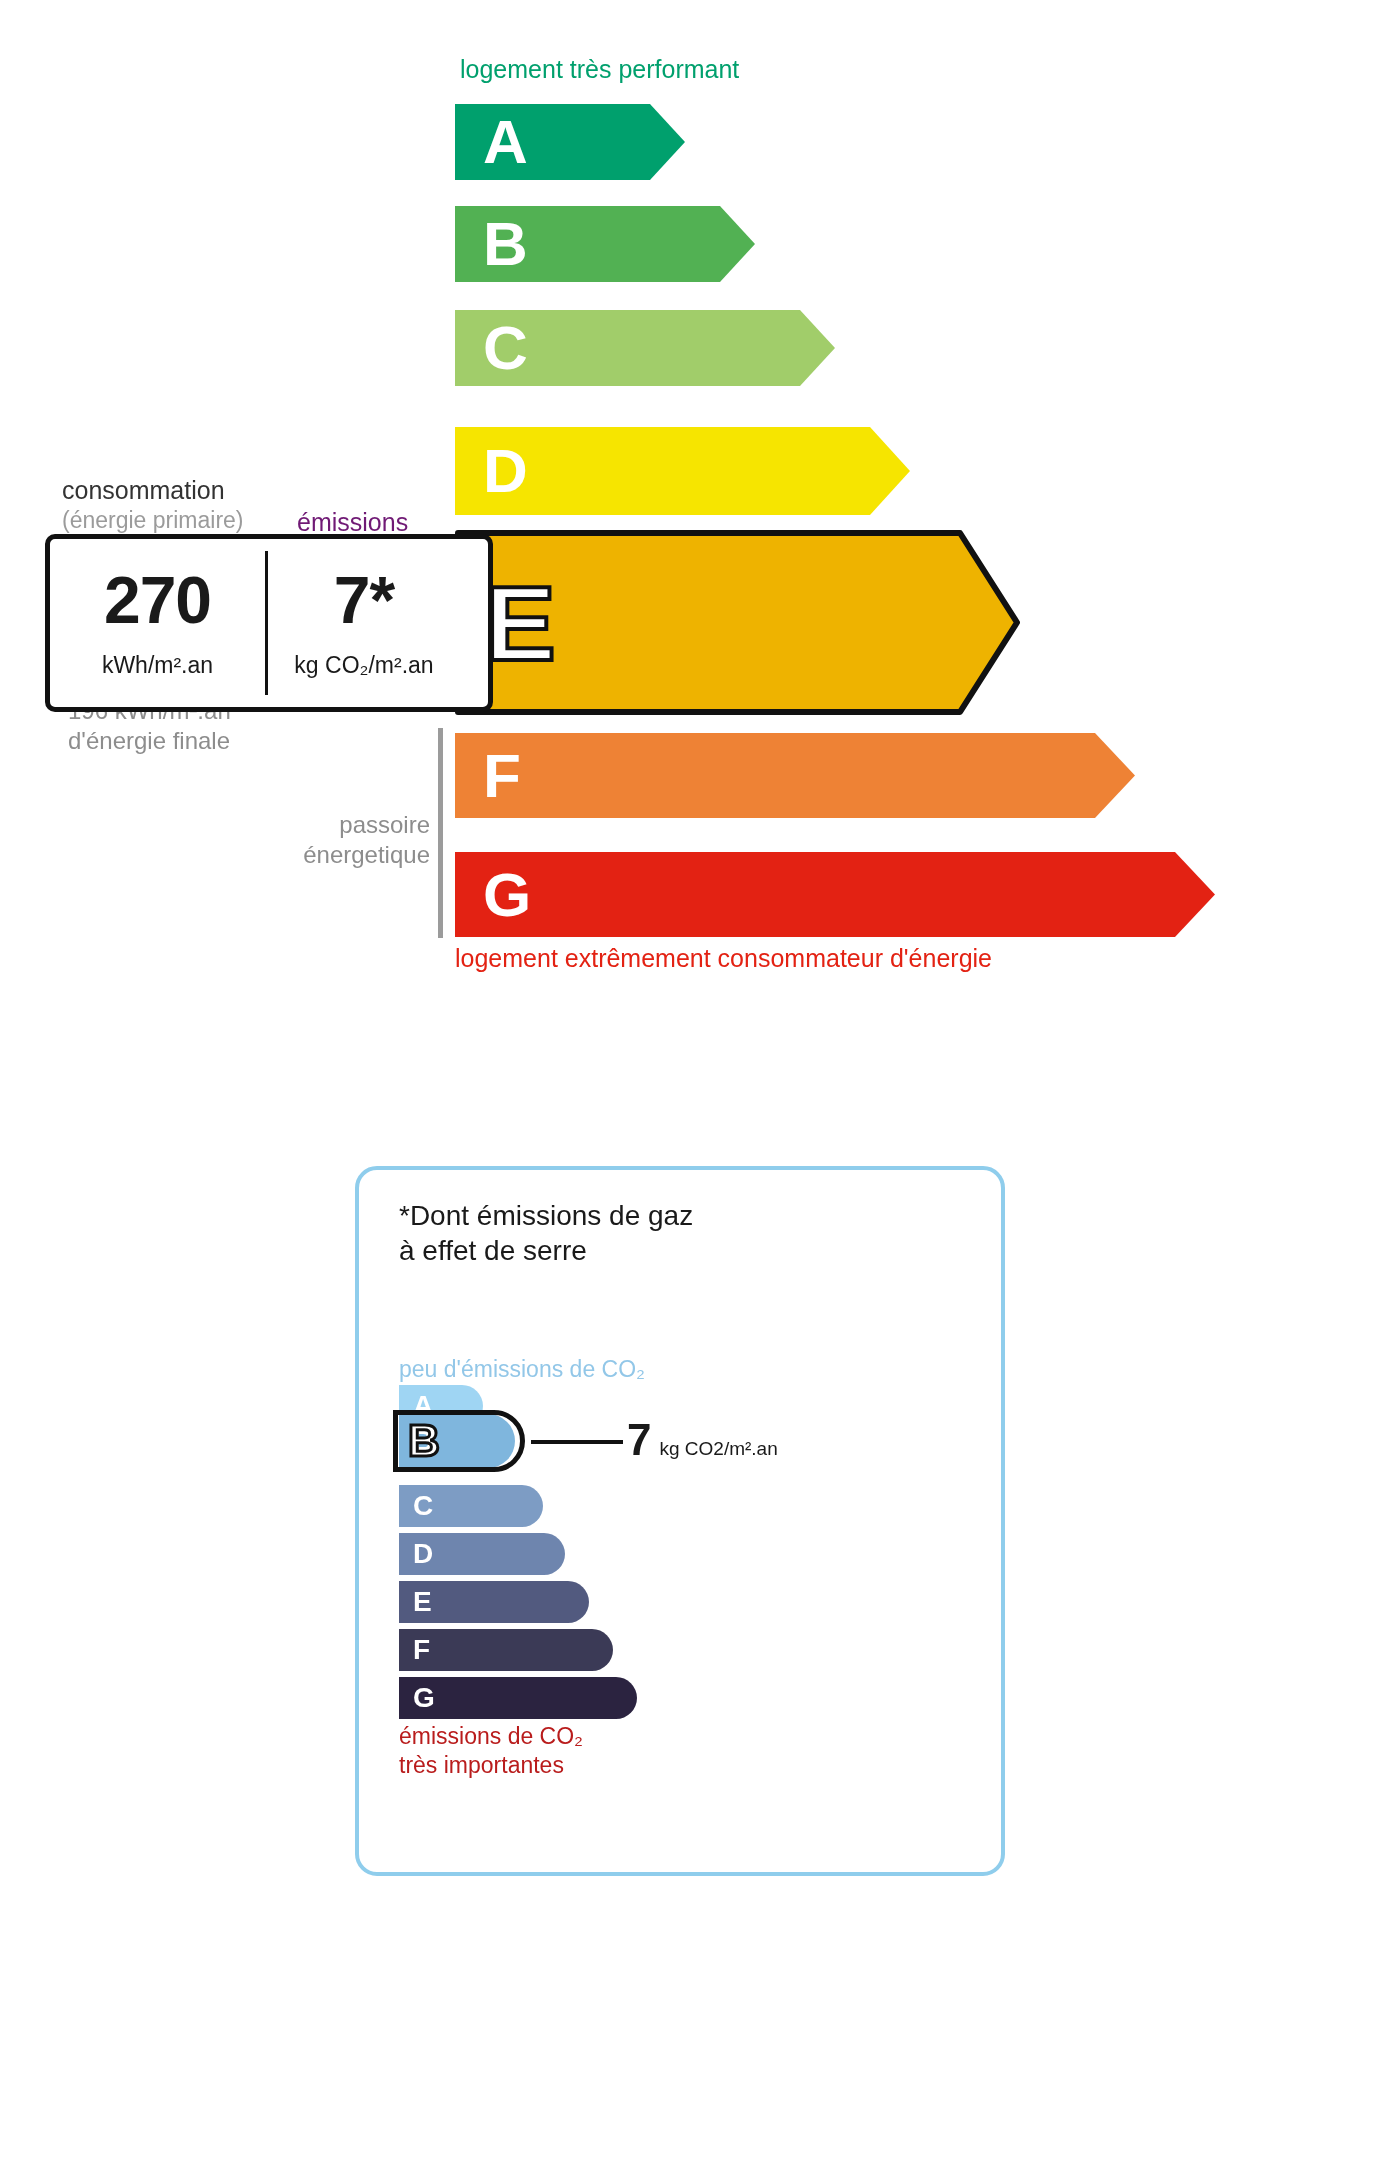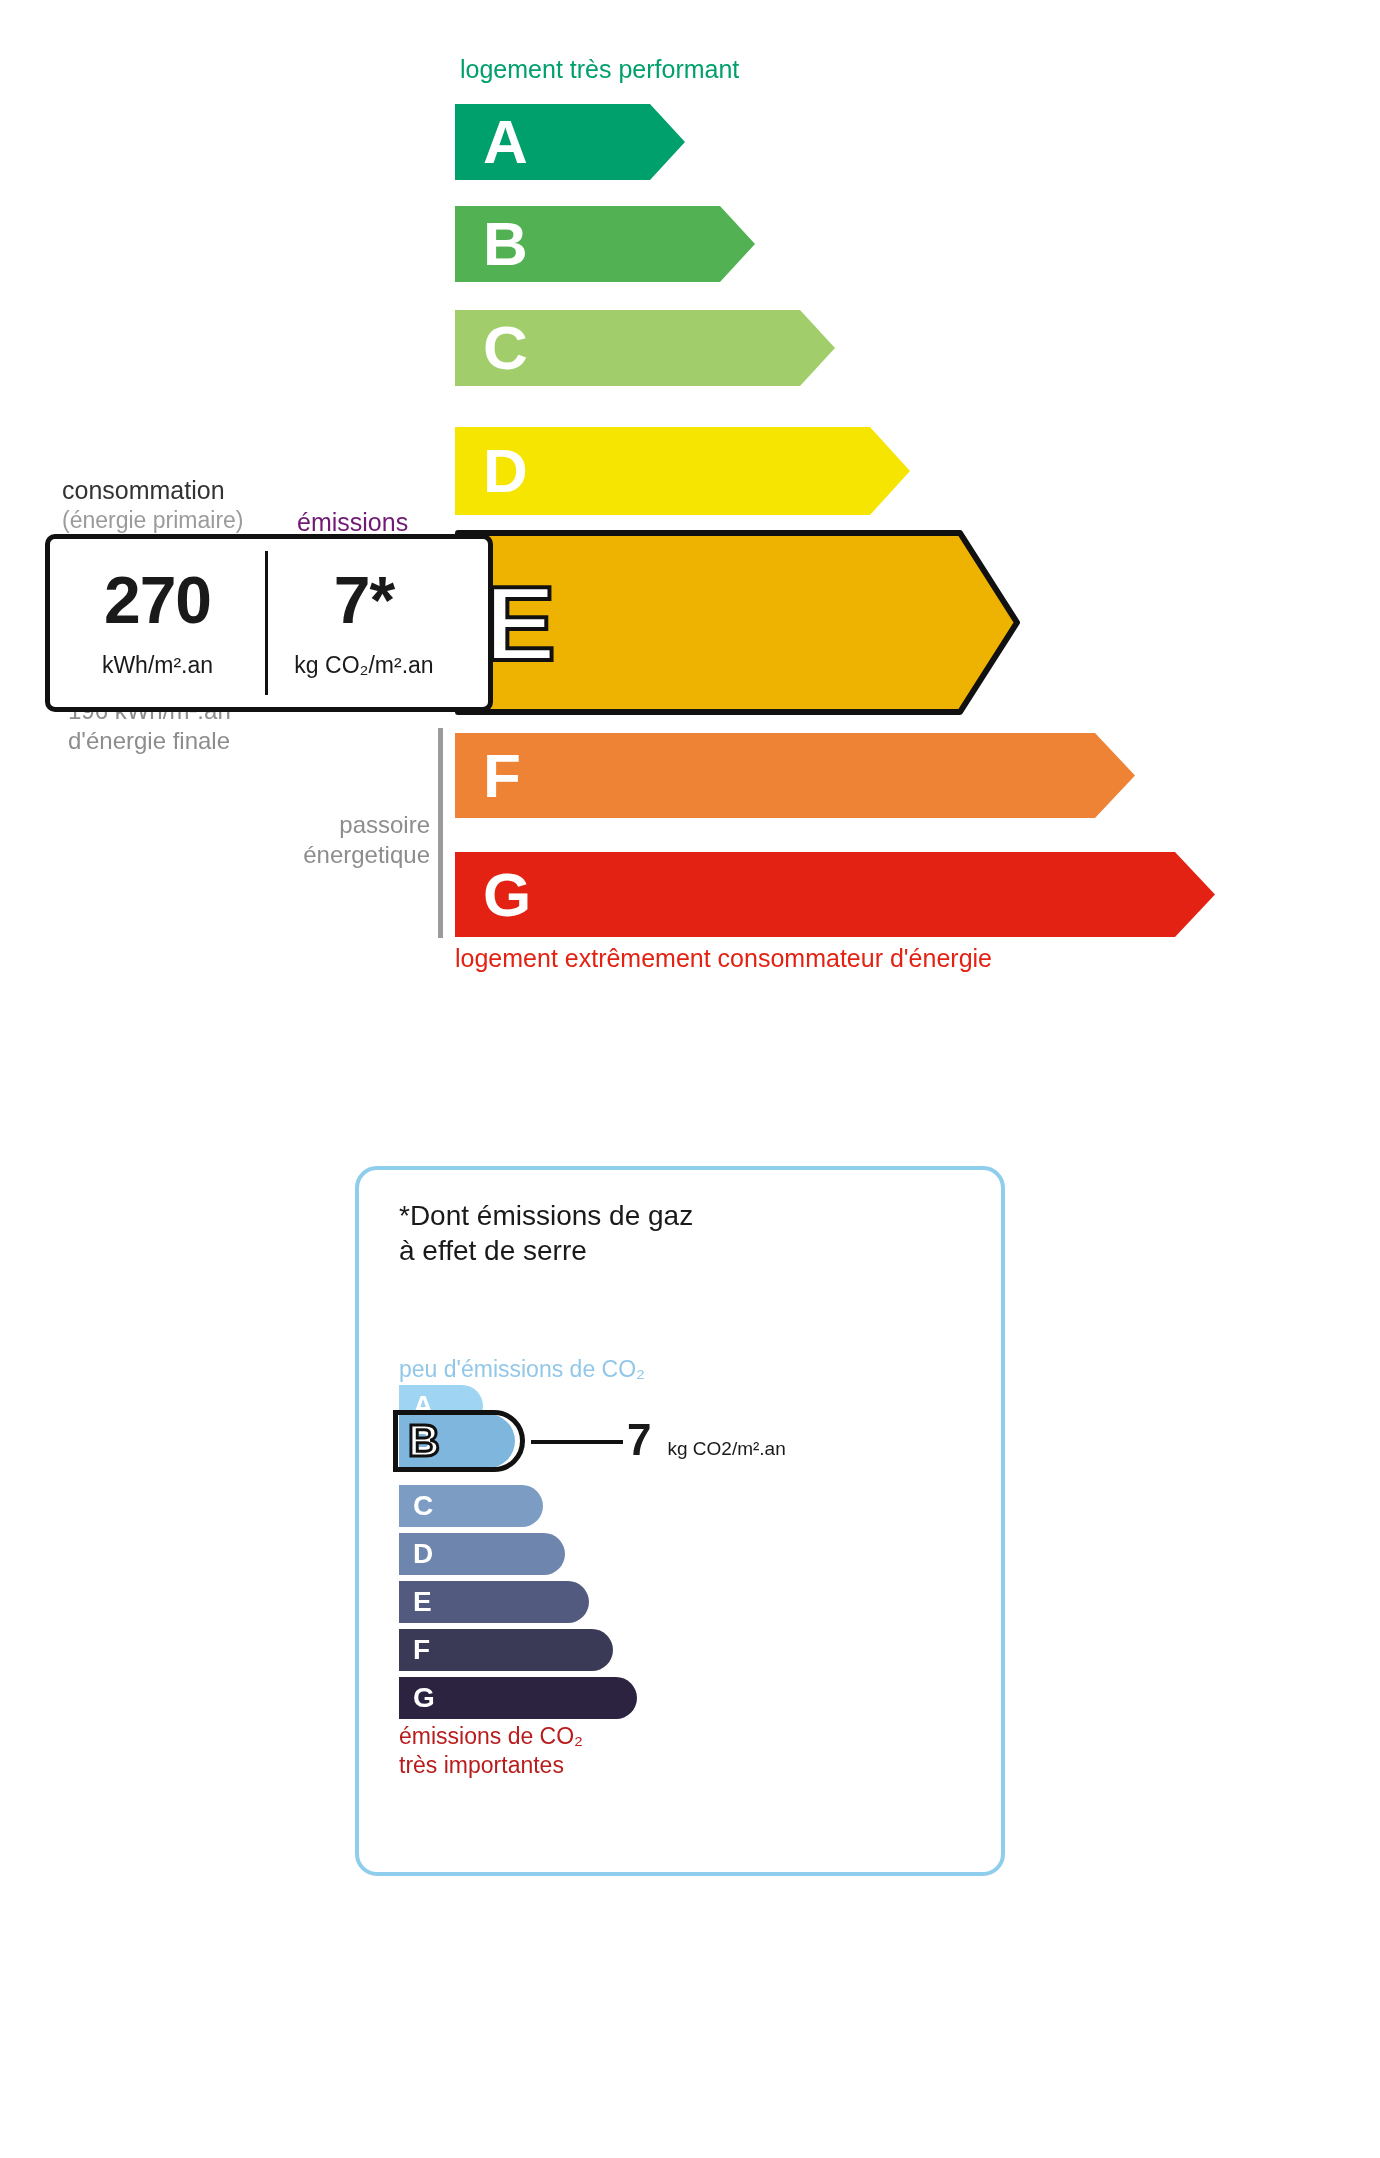--- a/index.html
+++ b/index.html
@@ -270,21 +270,21 @@
     align-items: baseline;
     z-index: 5;
   }
   .ges-value .num {
     font-size: 44px;
     font-weight: bold;
     line-height: 1;
   }
   .ges-value .unit {
     font-size: 19px;
-    margin-left: 16px;
+    margin-left: 8px;
   }
 </style>
 </head>
 <body>
 
 <div id="dpe-block">
 
   <div class="top-caption">logement très performant</div>
 
   <div class="bar" style="top:104px;height:76px;width:230px;">

